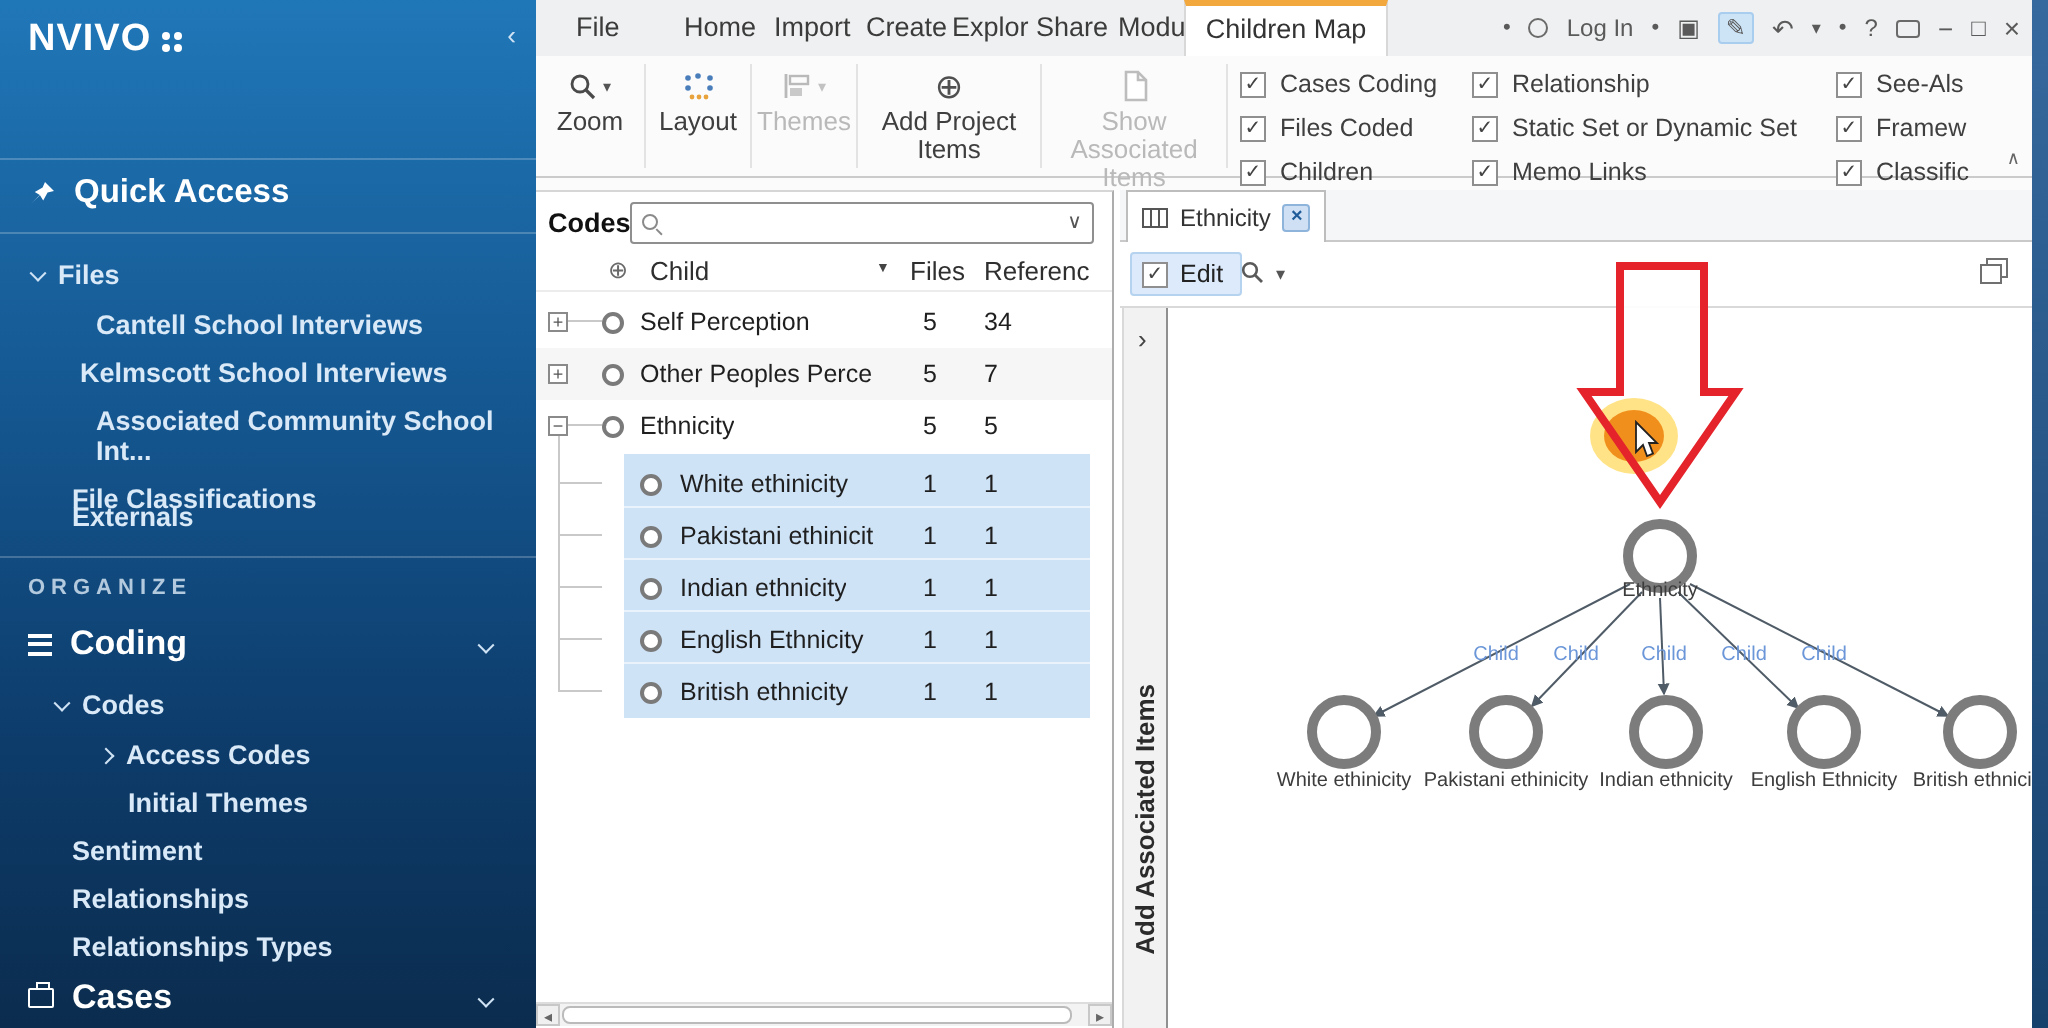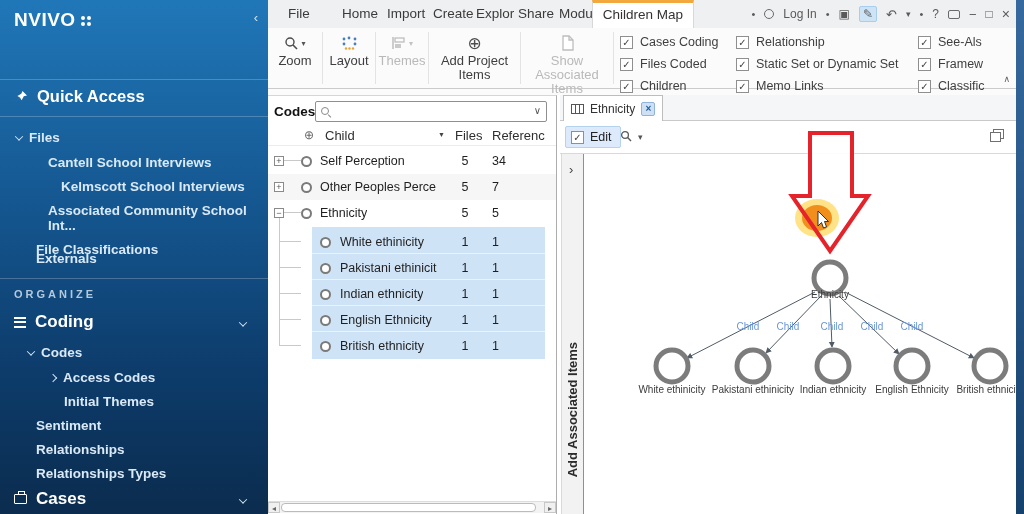--- a/index.html
+++ b/index.html
@@ -120,21 +120,21 @@
     </div>
     <div class="sb-hr" style="top:116px"></div>
 
     <div class="sb-item" style="left:16px; top:130px">
       <span class="chev down"></span>
       <span>Files</span>
     </div>
     <div class="sb-item" style="left:48px; top:155px">
         <span>Cantell School Interviews</span>
       </div>
-    <div class="sb-item" style="left:61px; top:179px">
+    <div class="sb-item" style="left:40px; top:179px">
         <span>Kelmscott School Interviews</span>
       </div>
     <div class="sb-item" style="left:48px; top:203px">
         <span>Associated Community School Int...</span>
       </div>
     <div class="sb-item" style="left:36px; top:242px">
         <span>File Classifications</span>
       </div>
     <div class="sb-item" style="left:36px; top:251px">
         <span>Externals</span>

